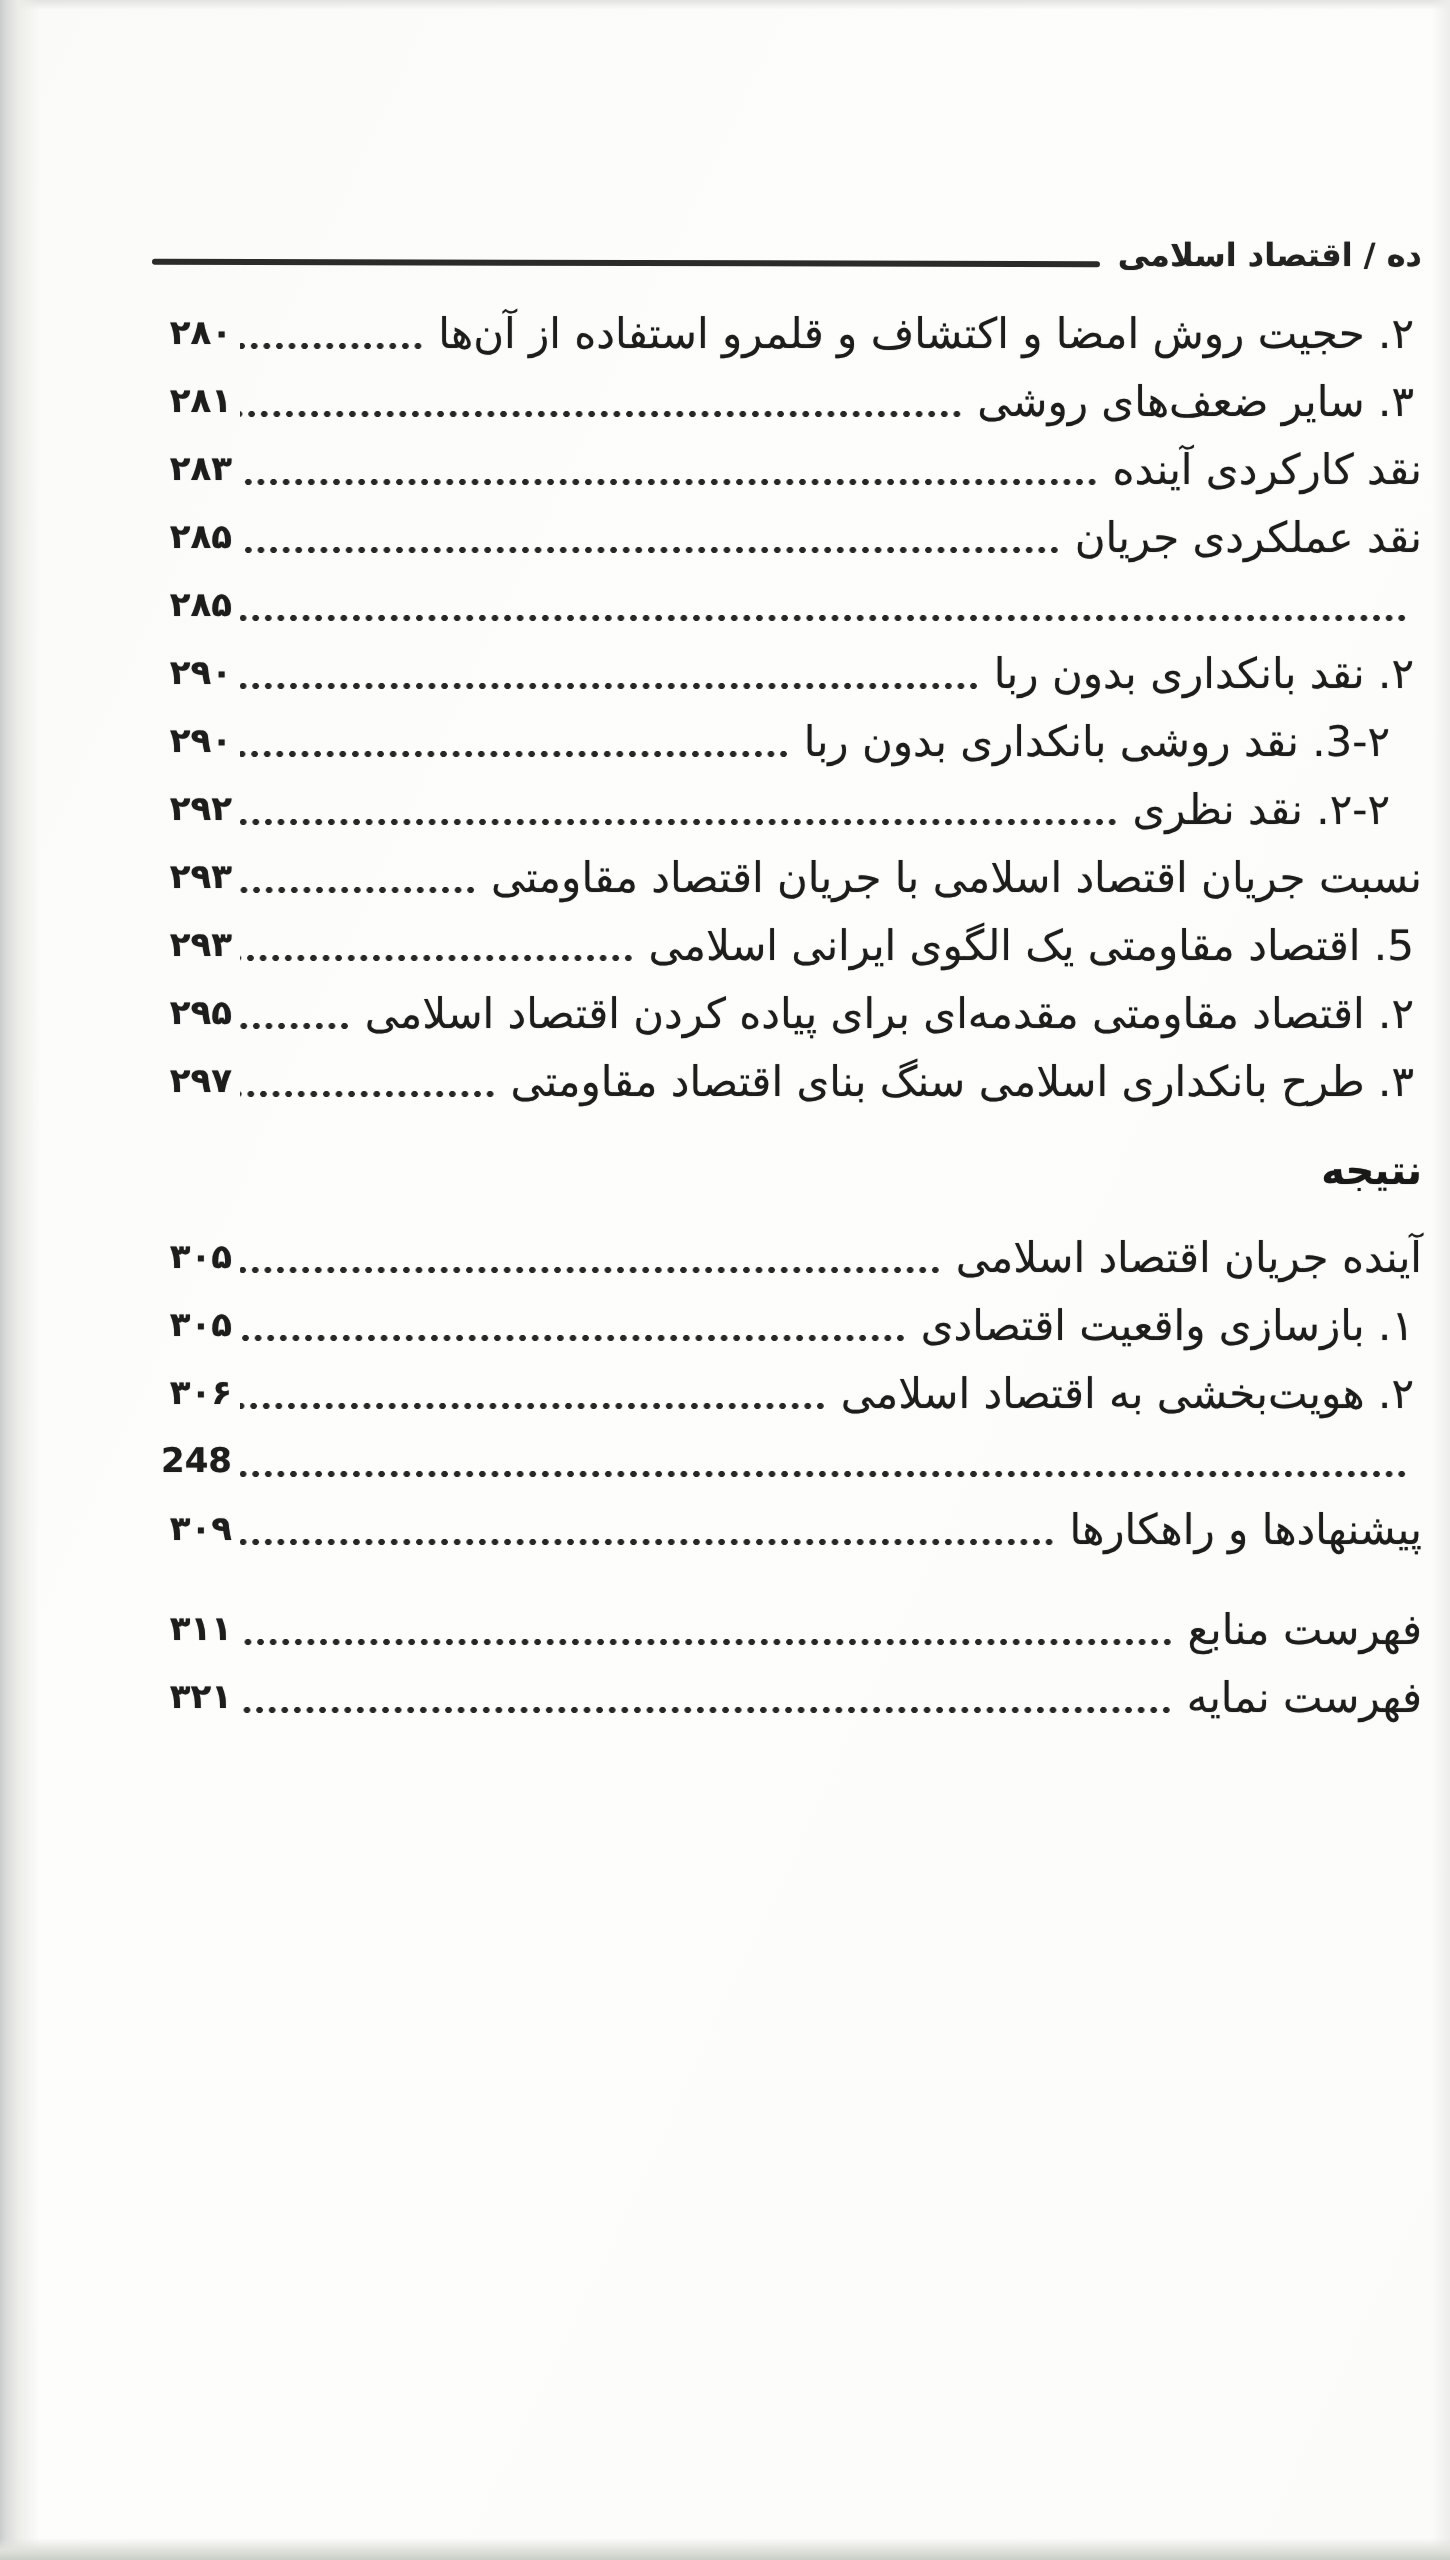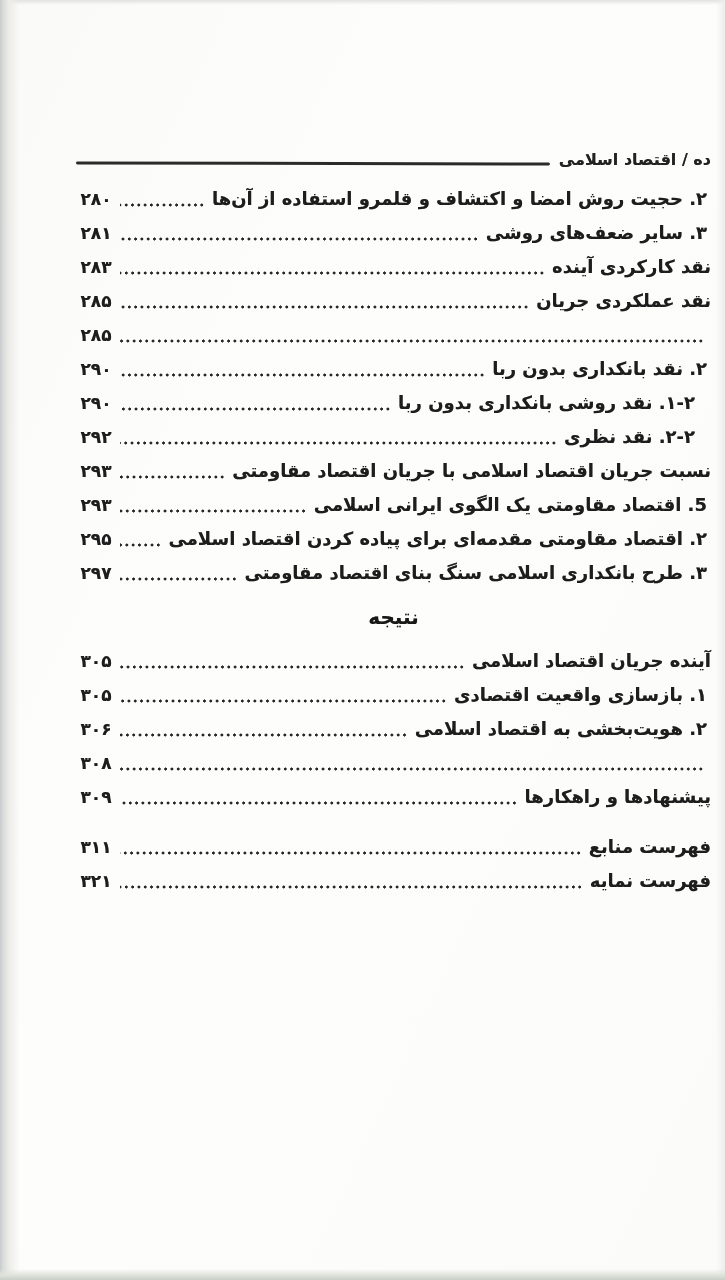--- a/index.html
+++ b/index.html
@@ -24,52 +24,52 @@
   .edge-right{
     position:absolute;right:0;top:0;bottom:0;width:9px;
     background:linear-gradient(to left,#ededeb,rgba(250,250,248,0));
   }
   .edge-bottom{
     position:absolute;left:0;right:0;bottom:0;height:11px;
     background:linear-gradient(to top,#c9cfc6 0px,#dfe3dc 5px,rgba(250,250,248,0) 11px);
   }
   .content{
     position:absolute;top:112px;right:14px;left:76px;
-    direction:rtl;color:#1e1e1e;margin-top:32px;
+    direction:rtl;color:#1e1e1e;
   }
   
   .header{display:flex;align-items:center;height:30px;margin-bottom:8px;}
   .header-title{
     font-size:16px;font-weight:bold;white-space:nowrap;color:#222;
     text-shadow:0 0 .5px rgba(30,30,30,.55);
   }
   .header-rule{
     flex:1;height:3px;background:#2b2b2b;border-radius:3px/100%;
     margin-right:9px;transform:translateY(4px) rotate(.15deg);
   }
   
   .row{display:flex;height:34px;}
   .row .title{
-    font-size:18px;font-weight:bold;white-space:nowrap;line-height:34px;
+    font-size:21px;font-weight:normal;white-space:nowrap;line-height:34px;
     color:#1d1d1d;text-shadow:0 0 .5px rgba(25,25,25,.5);text-align:right;
   }
   .row .leader{
     flex:1;min-width:12px;height:34px;margin:0 6px 0 4px;
     background-image:radial-gradient(circle,#272727 1.45px,rgba(0,0,0,0) 1.8px);
     background-size:6.3px 6.3px;background-repeat:repeat-x;
     background-position:right 1px bottom 8px;
   }
   .row .pagenum{
     width:40px;flex:0 0 40px;font-size:17px;font-weight:bold;line-height:34px;
-    text-align:center;color:#1d1d1d;text-shadow:0 0 .5px rgba(25,25,25,.5);
+    text-align:right;color:#1d1d1d;text-shadow:0 0 .5px rgba(25,25,25,.5);
   }
   .lvl1 .title{padding-right:4px;}
   .lvl2 .title{padding-right:16px;}
   .section-heading{
-    text-align:center;font-size:20px;font-weight:bold;line-height:30px;
+    font-size:20px;font-weight:bold;line-height:30px;
     margin:12px 0;color:#181818;text-shadow:0 0 .5px rgba(25,25,25,.55);
   }
   .gap-top{margin-top:16px;}
 </style>
 </head>
 <body>
 
 <div class="page">
   <div class="edge-top"></div>
   <div class="edge-right"></div>
@@ -106,21 +106,21 @@
     <div class="row lvl1">
       <div class="leader"></div>
       <span class="pagenum">۲۸۵</span>
     </div>
     <div class="row lvl1">
       <span class="title">۲. نقد بانکداری بدون ربا</span>
       <div class="leader"></div>
       <span class="pagenum">۲۹۰</span>
     </div>
     <div class="row lvl2">
-      <span class="title">۱-۲. نقد روشی بانکداری بدون ربا</span>
+      <span class="title">3-۲. نقد روشی بانکداری بدون ربا</span>
       <div class="leader"></div>
       <span class="pagenum">۲۹۰</span>
     </div>
     <div class="row lvl2">
       <span class="title">۲-۲. نقد نظری</span>
       <div class="leader"></div>
       <span class="pagenum">۲۹۲</span>
     </div>
     <div class="row lvl0">
       <span class="title">نسبت جریان اقتصاد اسلامی با جریان اقتصاد مقاومتی</span>
@@ -155,21 +155,21 @@
       <div class="leader"></div>
       <span class="pagenum">۳۰۵</span>
     </div>
     <div class="row lvl1">
       <span class="title">۲. هویت‌بخشی به اقتصاد اسلامی</span>
       <div class="leader"></div>
       <span class="pagenum">۳۰۶</span>
     </div>
     <div class="row lvl1">
       <div class="leader"></div>
-      <span class="pagenum">۳۰۸</span>
+      <span class="pagenum">248</span>
     </div>
     <div class="row lvl0">
       <span class="title">پیشنهادها و راهکارها</span>
       <div class="leader"></div>
       <span class="pagenum">۳۰۹</span>
     </div>
 
     <div class="row lvl0 gap-top">
       <span class="title">فهرست منابع</span>
       <div class="leader"></div>

